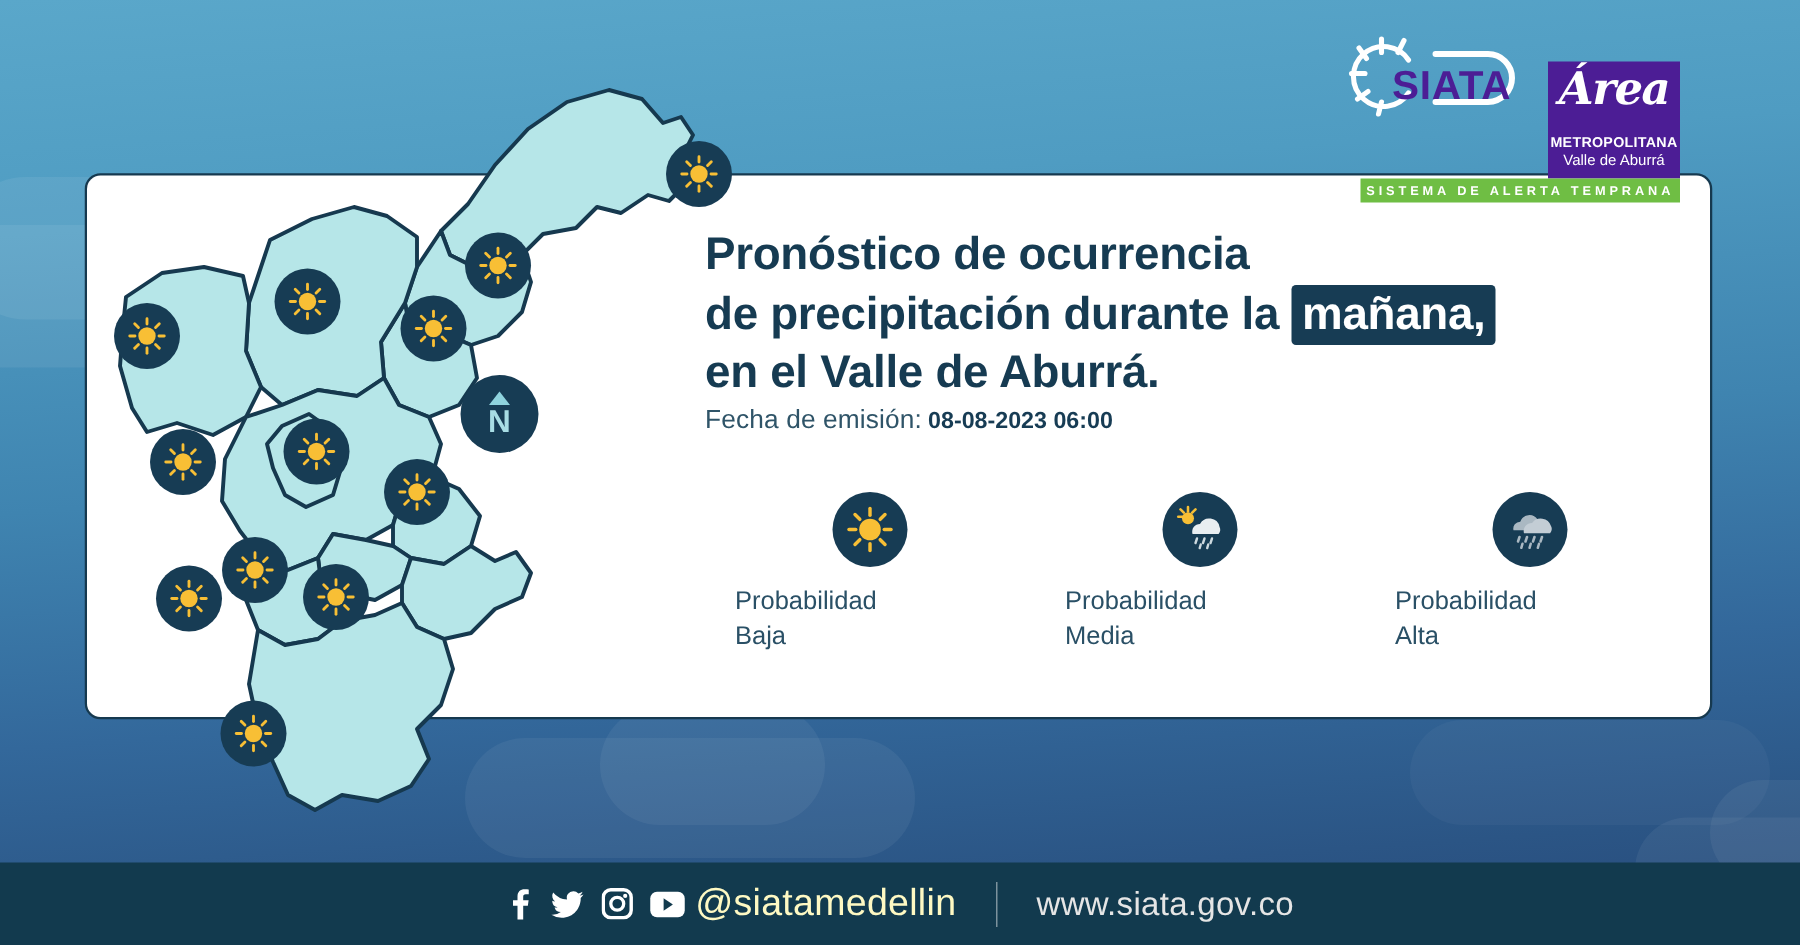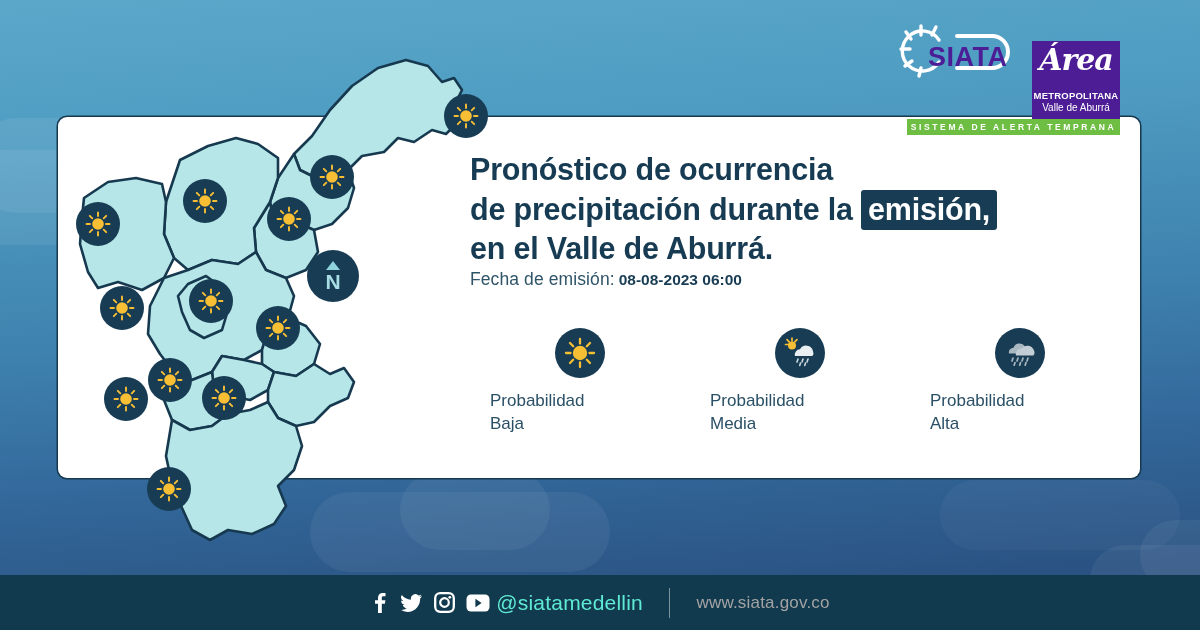--- a/index.html
+++ b/index.html
@@ -186,29 +186,29 @@
     position:absolute;
     left:0; bottom:0;
     width:1200px; height:55px;
     background:#123a4e;
     display:flex; align-items:center; justify-content:center;
     gap:0;
   }
   #social { display:flex; align-items:center; gap:11px; }
   .soc { display:flex; align-items:center; }
   #handle {
-    color:#5eead4; font-size:21px; margin-left:6px; letter-spacing:.2px;
+    color:#fef9c3; font-size:25px; margin-left:6px; letter-spacing:.2px;
   }
   #divider {
     width:1.5px; height:30px;
     background:rgba(255,255,255,.45);
     margin:0 26px;
   }
   #website {
-    color:#a3a3a3; font-size:17px; letter-spacing:.2px;
+    color:#e5e5e5; font-size:22px; letter-spacing:.2px;
   }
 </style>
 </head>
 <body>
 
 <div id="bg">
   <div class="cloud" style="left:-90px;top:150px;width:300px;height:95px;"></div>
   <div class="cloud" style="left:-30px;top:118px;width:150px;height:95px;"></div>
   <div class="cloud dark" style="left:310px;top:492px;width:300px;height:80px;"></div>
   <div class="cloud dark" style="left:400px;top:470px;width:150px;height:80px;"></div>
@@ -471,21 +471,21 @@
     <div id="area-script">Área</div>
     <div id="area-met">METROPOLITANA</div>
     <div id="area-valle">Valle de Aburrá</div>
   </div>
 </div>
 <div id="tagline">SISTEMA DE ALERTA TEMPRANA</div>
 
 <div id="content">
   <div id="title">
     <div>Pronóstico de ocurrencia</div>
-    <div><span>de precipitación durante la </span><span class="hl">emisión,</span></div>
+    <div><span>de precipitación durante la </span><span class="hl">mañana,</span></div>
     <div>en el Valle de Aburrá.</div>
   </div>
   <div id="date-line">
     <span class="lbl">Fecha de emisión:</span><span class="val">08-08-2023 06:00</span>
   </div>
 </div>
 
 <div id="legend">
 
   <div class="leg-item">

